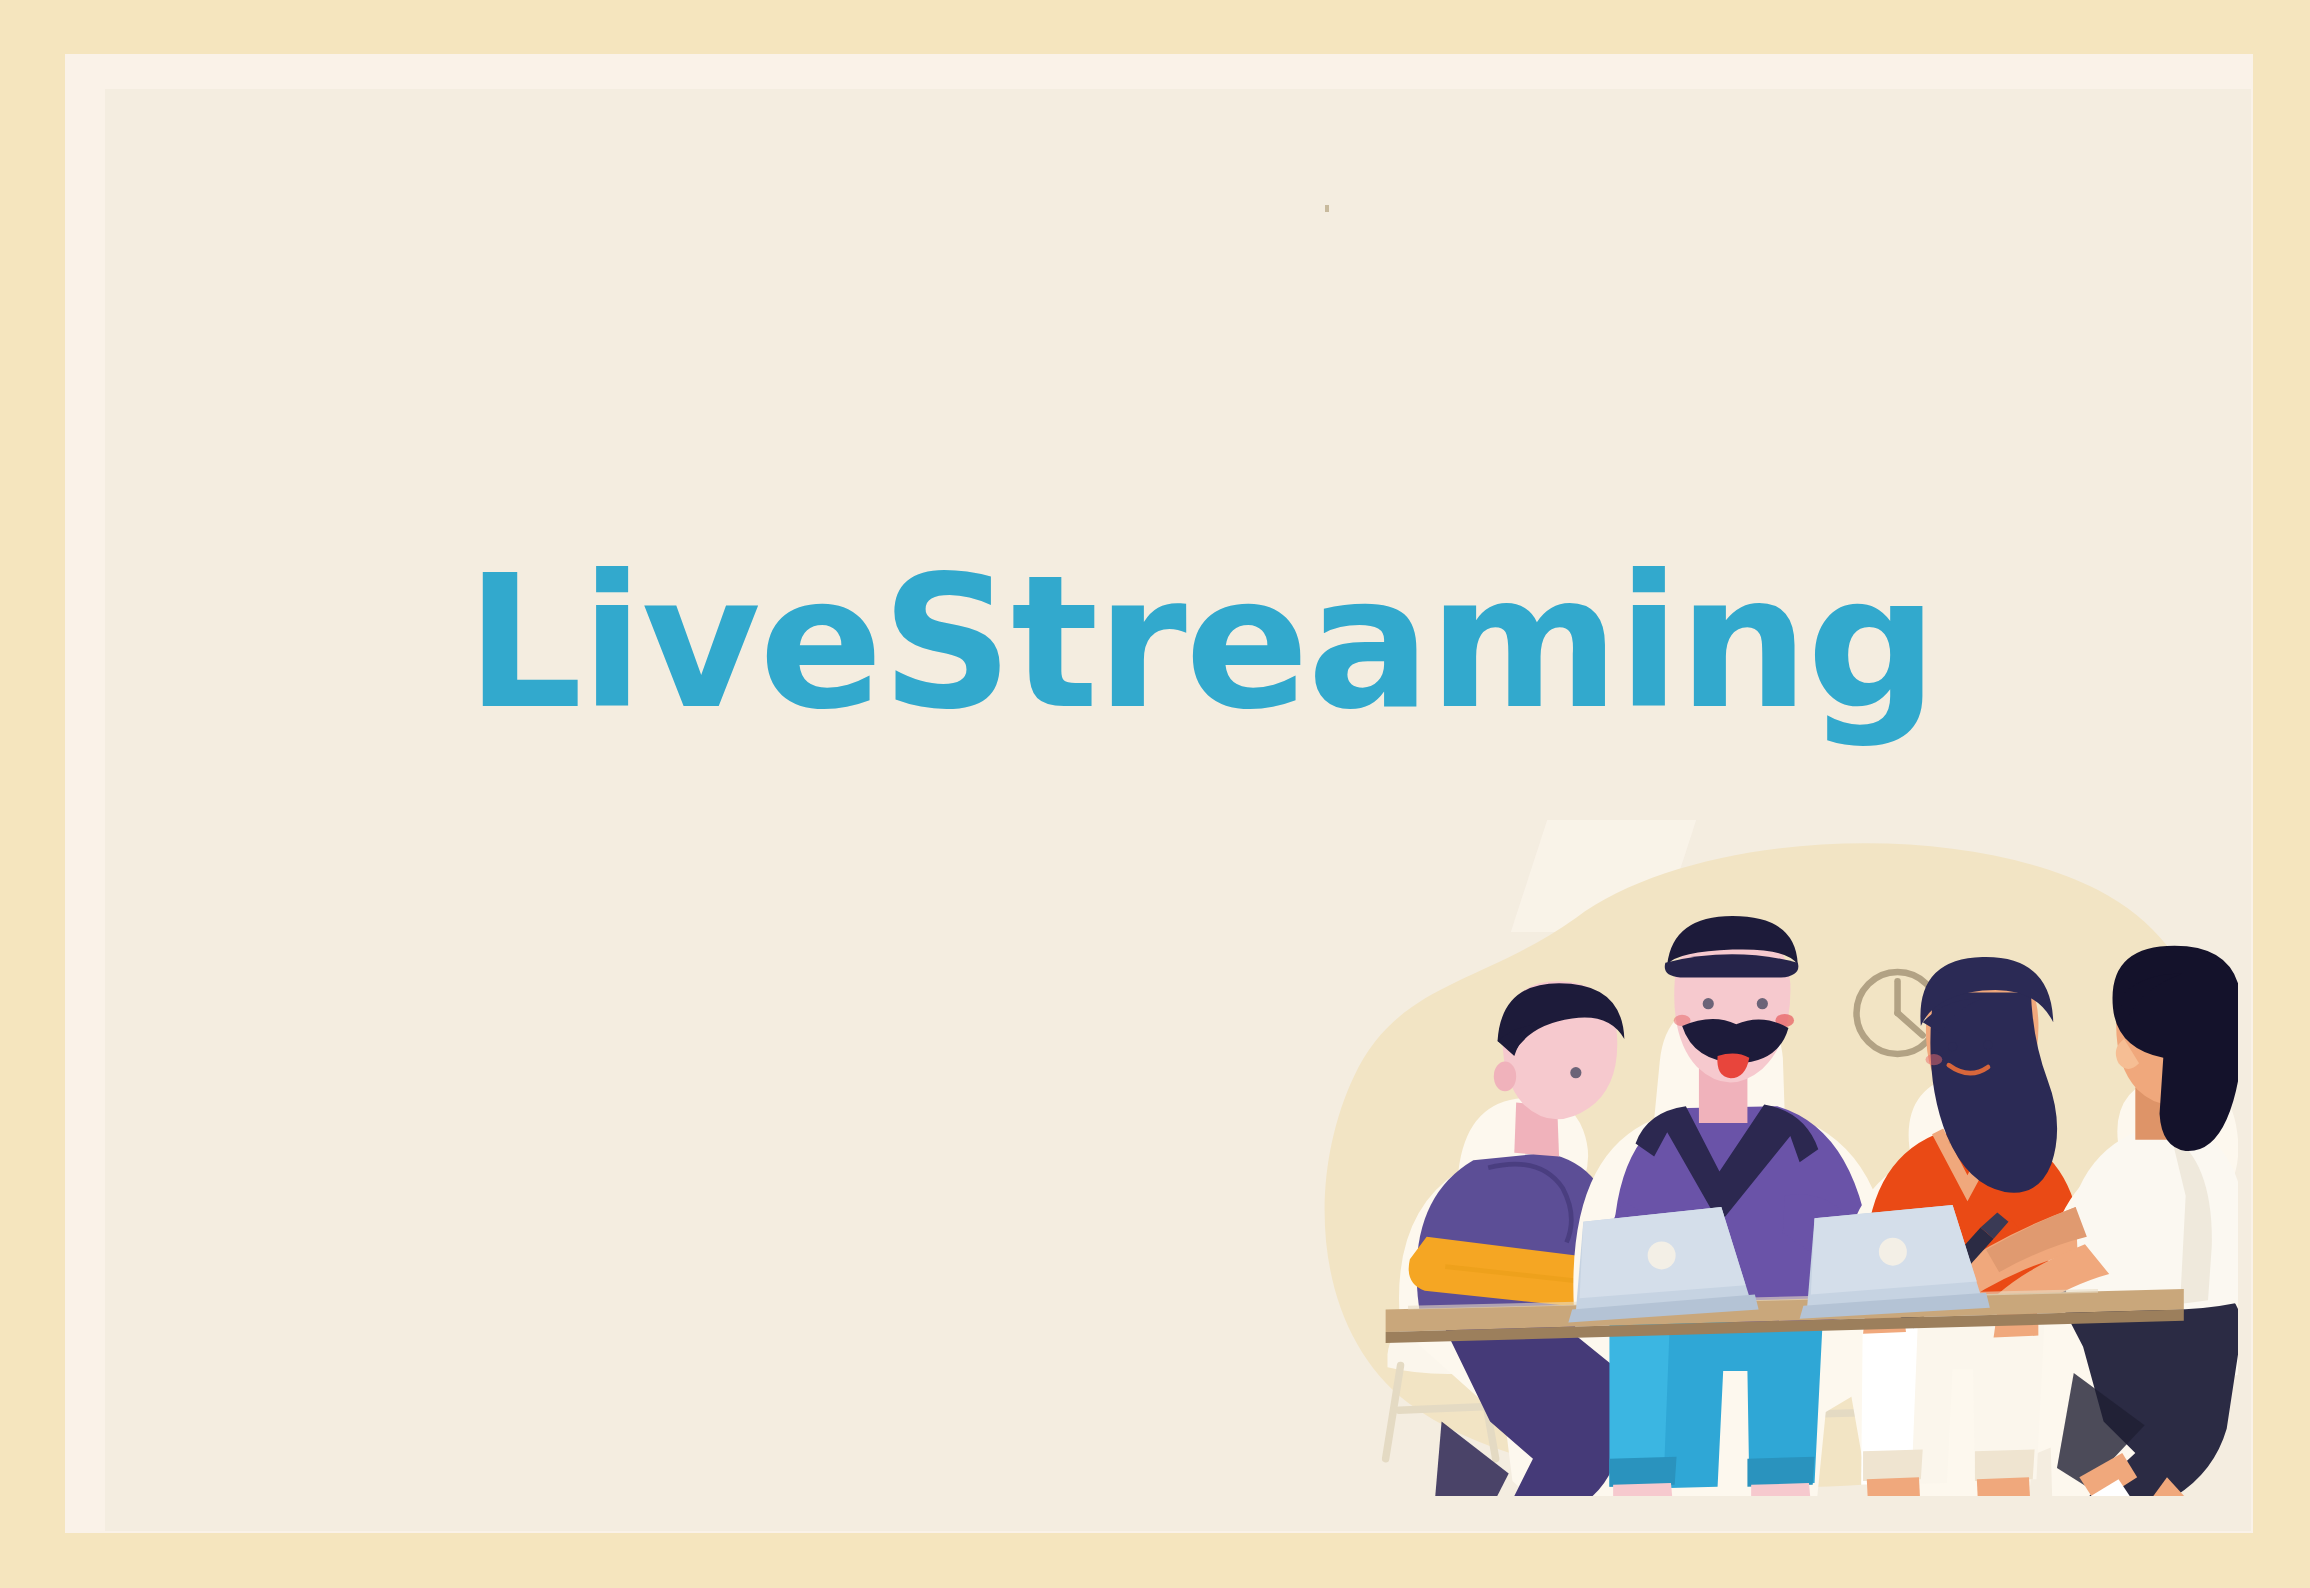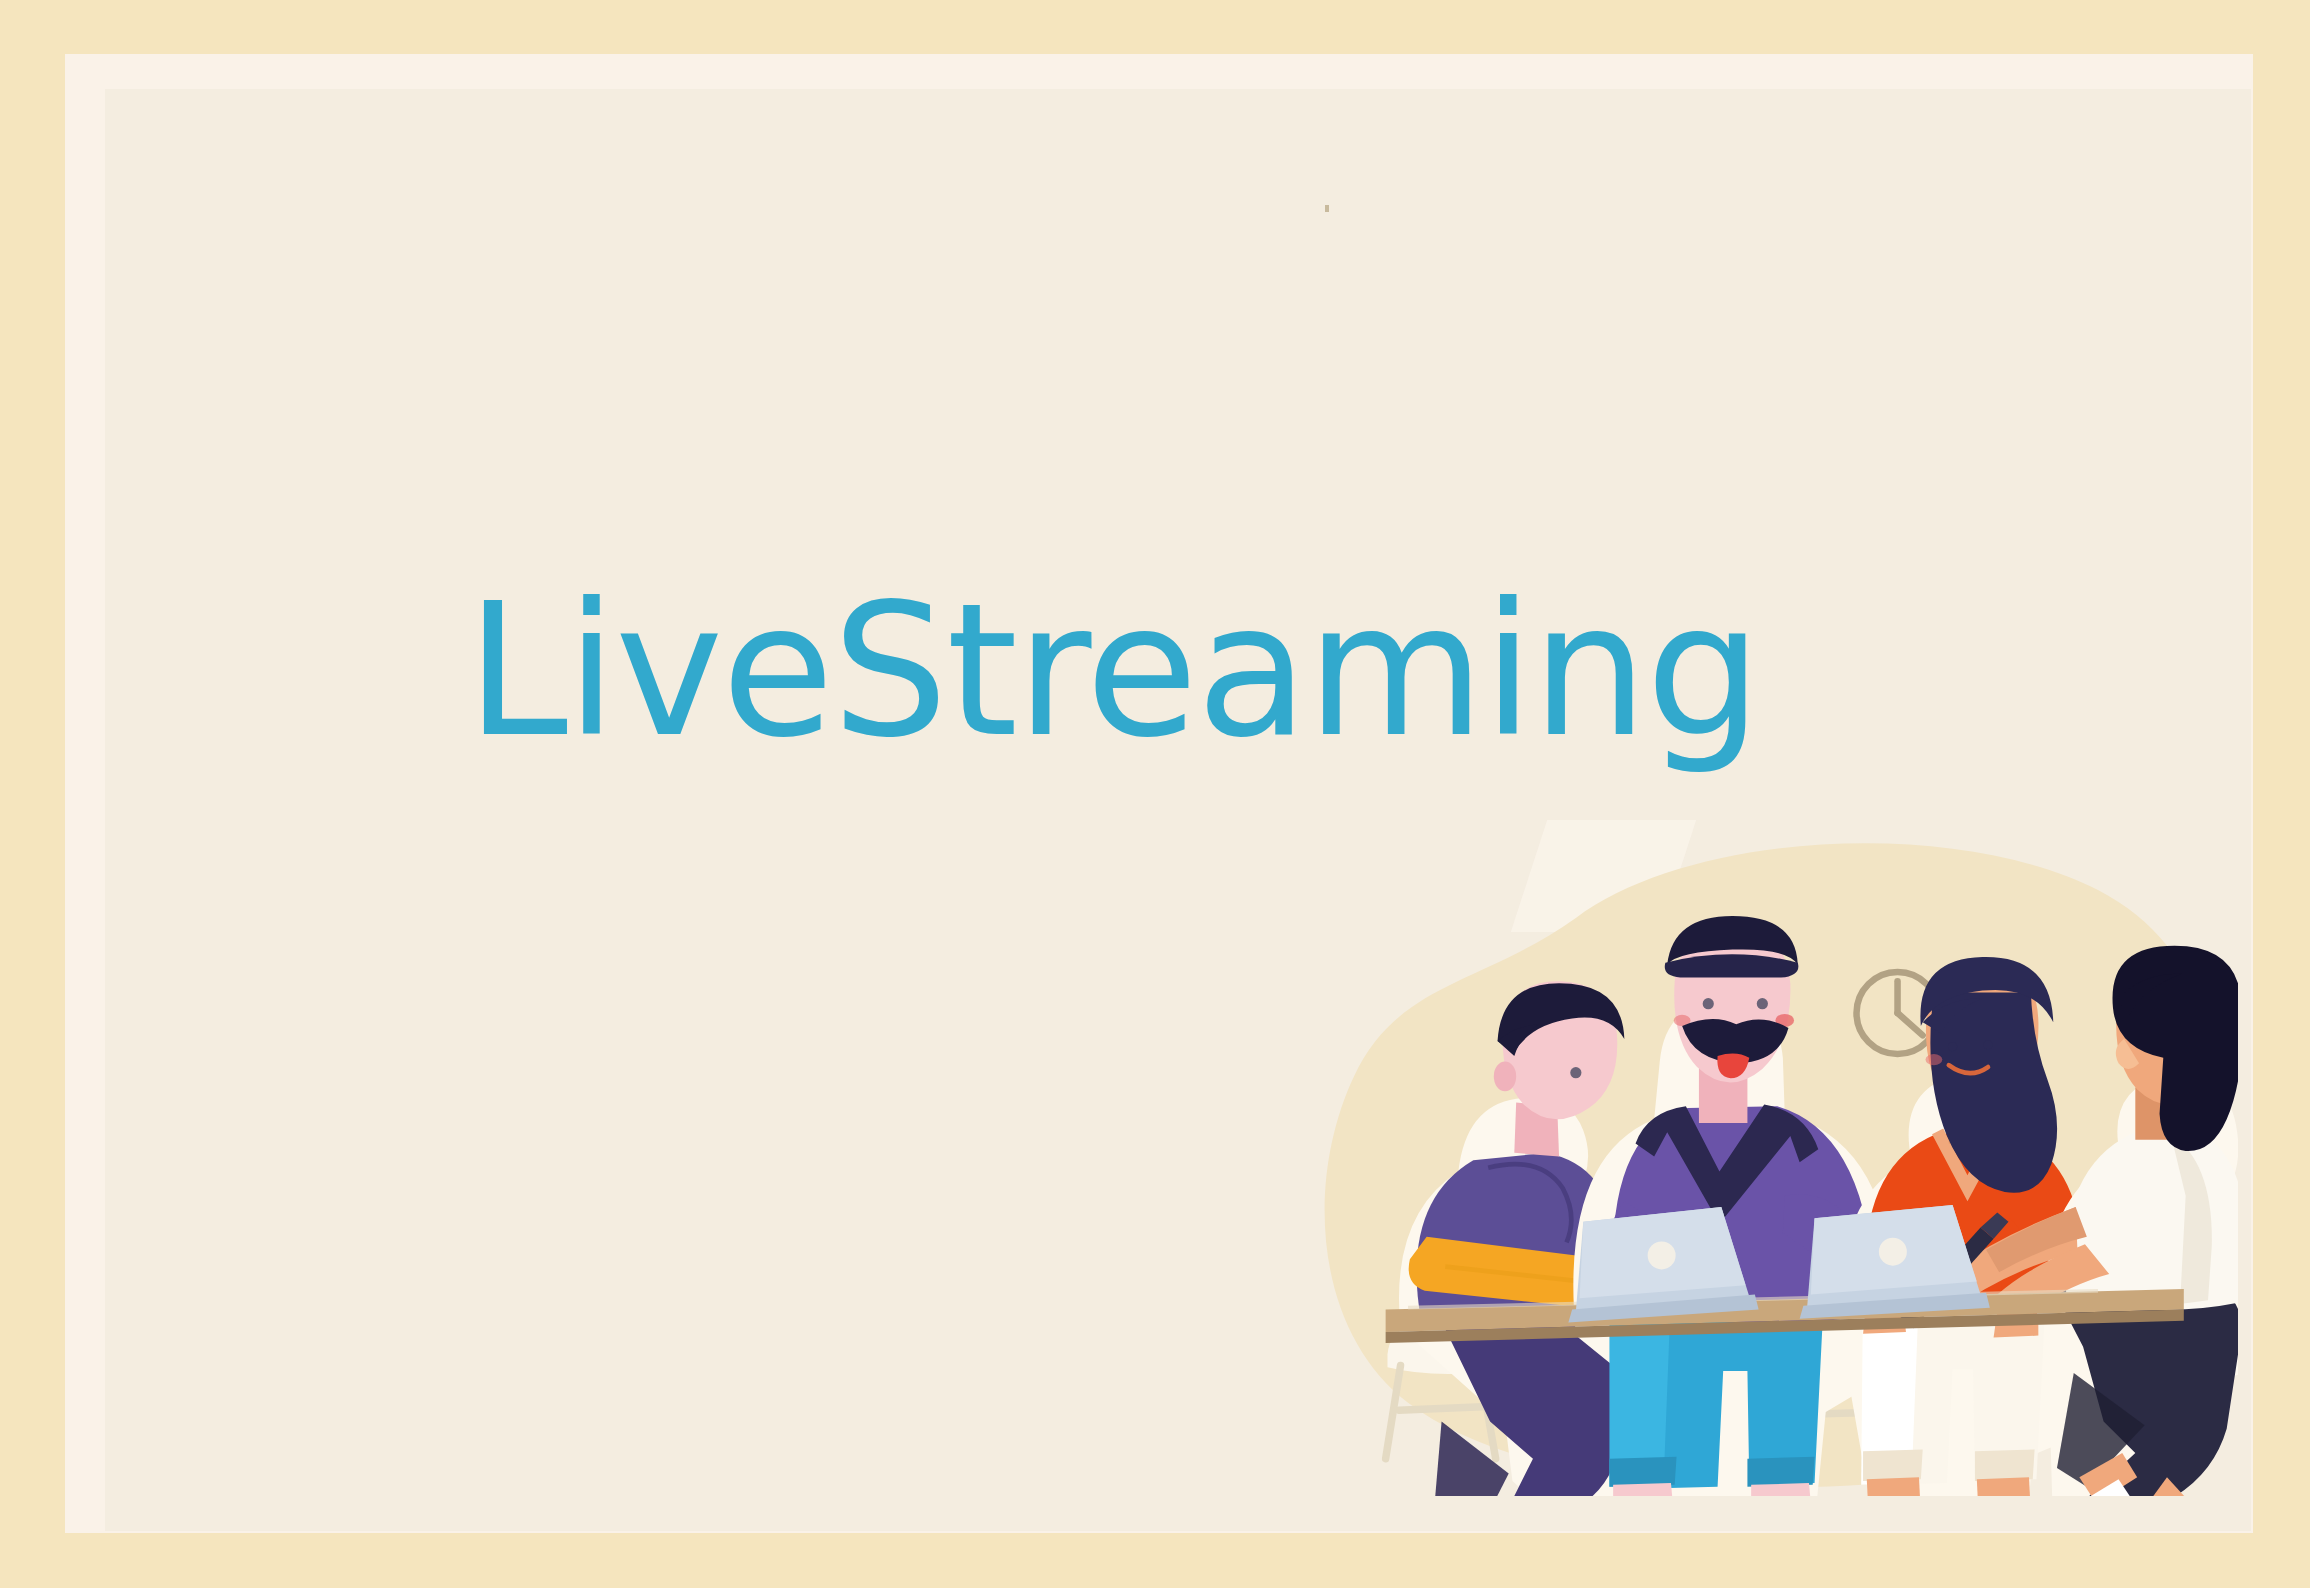--- a/index.html
+++ b/index.html
@@ -50,25 +50,25 @@
     width: 3.7px;
     height: 6.5px;
     background: #B9A887;
     opacity: .75;
   }
 
   
   .title {
     position: absolute;
     left: 466px;
-    top: 456px;
+    top: 428px;
     width: 1398px;
     color: #32A9CD;
     font-family: "DejaVu Sans", "Liberation Sans", sans-serif;
-    font-weight: 400;
+    font-weight: 700;
     font-size: 183px;
     line-height: 1.0;
     letter-spacing: -1.9px;
     white-space: nowrap;
     -webkit-font-smoothing: antialiased;
   }
 
   
   .illustration {
     position: absolute;

